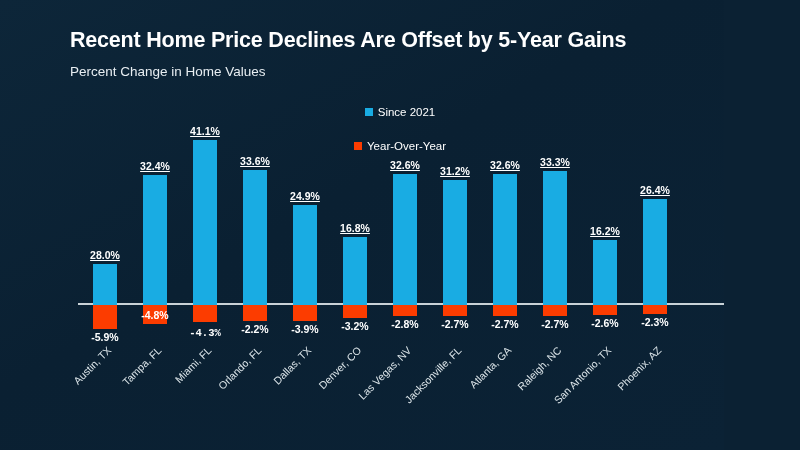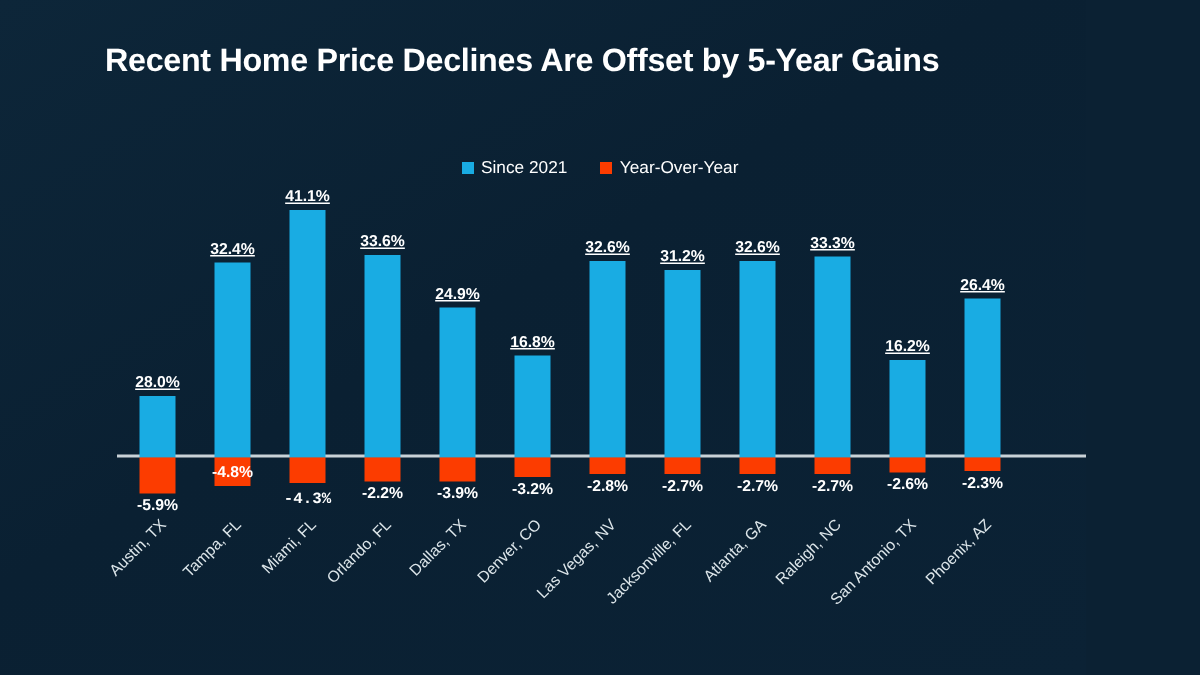--- a/index.html
+++ b/index.html
@@ -45,20 +45,21 @@
   
   #legend {
     position: absolute;
     top: 106px;
     left: 0;
     width: 800px;
     display: flex;
     justify-content: center;
     align-items: center;
     gap: 22px;
+    flex-direction: column;
   }
   .legend-item {
     display: flex;
     align-items: center;
     gap: 5px;
   }
   .legend-swatch {
     width: 8px;
     height: 8px;
     display: block;
@@ -182,20 +183,21 @@
     color: #f2f7fa;
     white-space: nowrap;
   }
 </style>
 </head>
 <body>
 
 <div id="slide">
 
   <div id="title">Recent Home Price Declines Are Offset by 5-Year Gains</div>
+  <div id="subtitle">Percent Change in Home Values</div>
 
   <div id="legend">
       <div class="legend-item">
         <span class="legend-swatch" style="background: rgb(25, 172, 227);"></span>
         <span class="legend-label">Since 2021</span>
       </div>
       <div class="legend-item">
         <span class="legend-swatch" style="background: rgb(252, 60, 0);"></span>
         <span class="legend-label">Year-Over-Year</span>
       </div>

